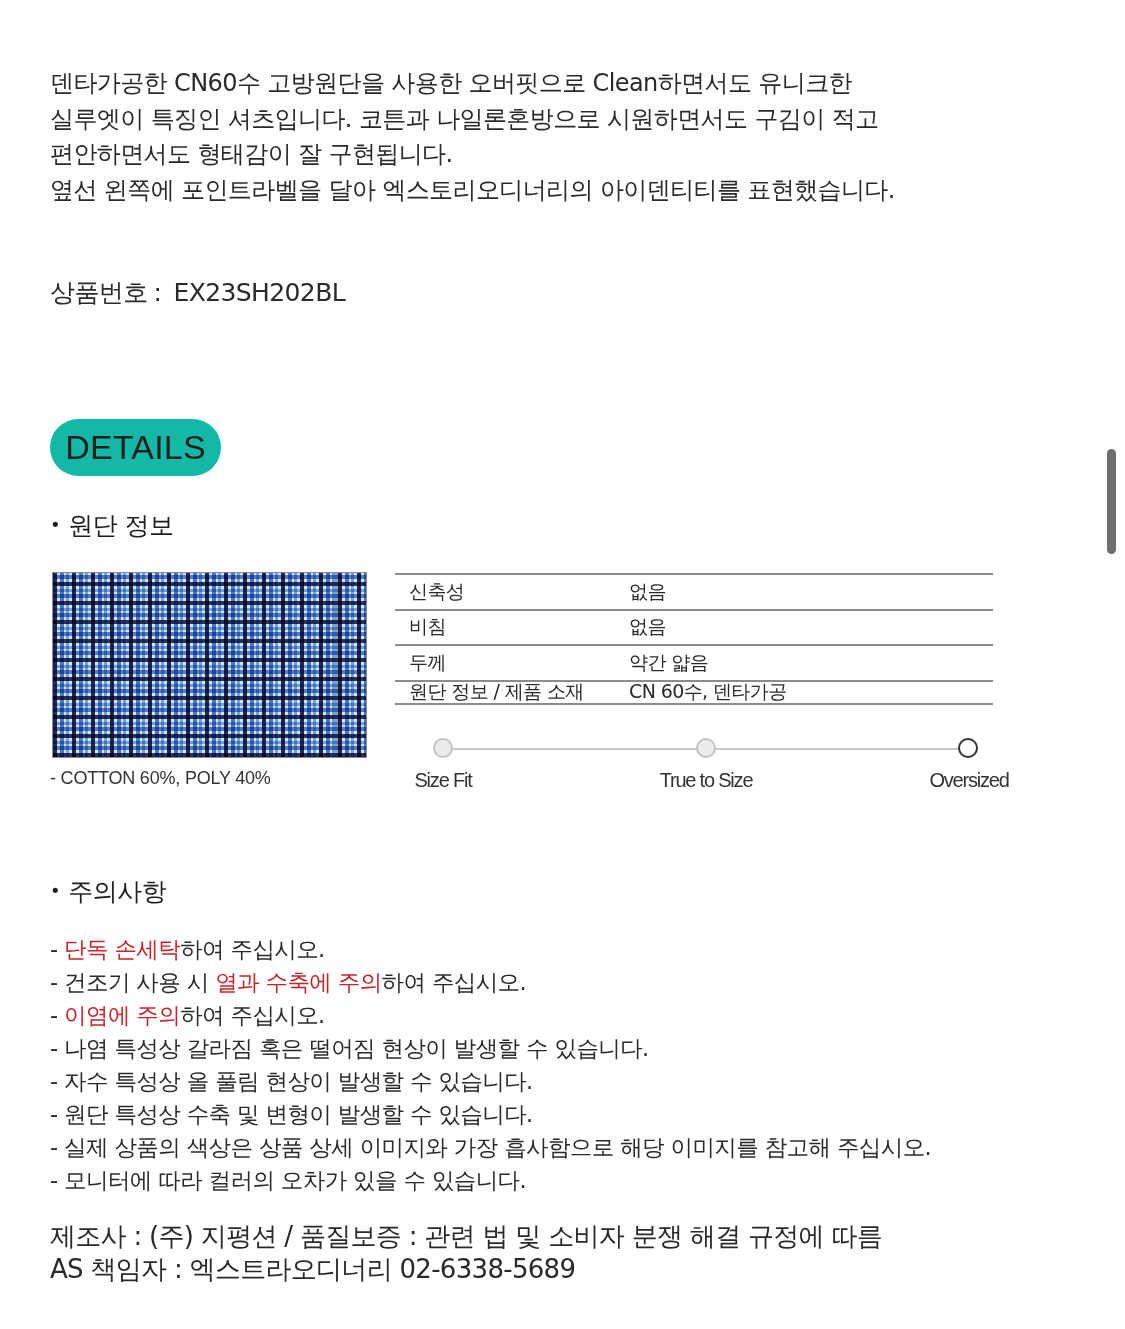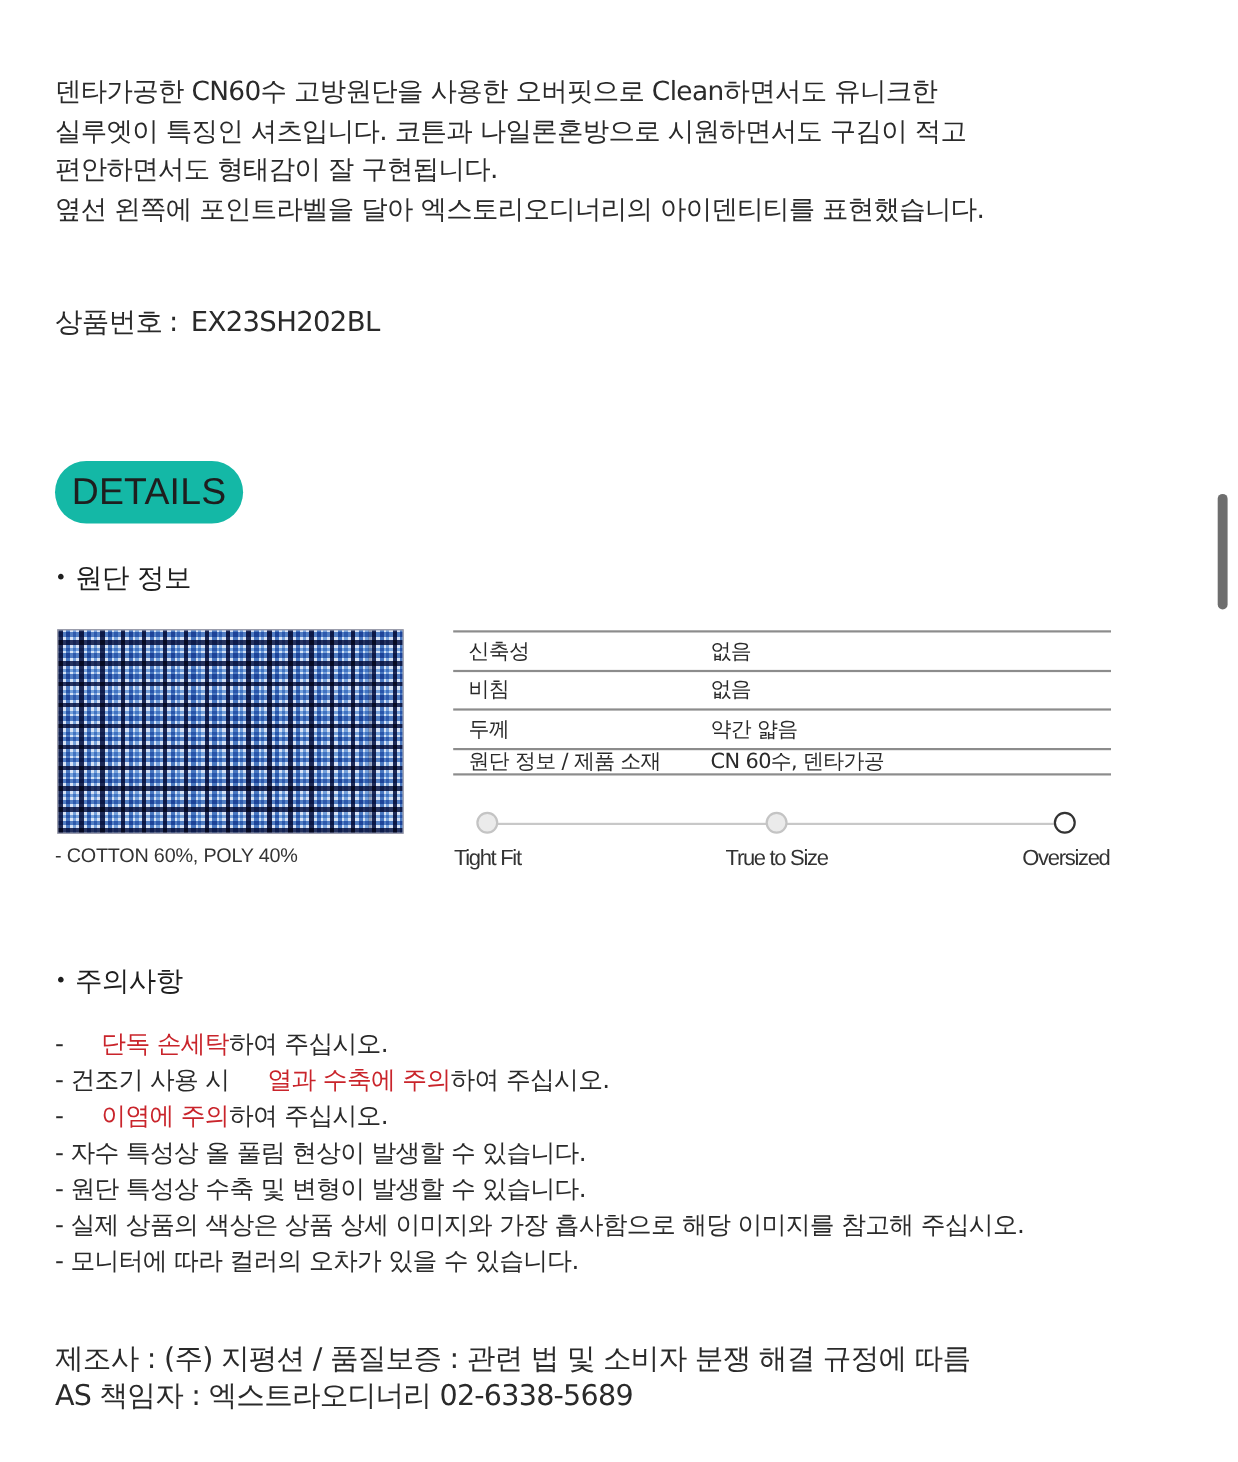--- a/index.html
+++ b/index.html
@@ -53,21 +53,21 @@
   }
   .fabric .fold {
     position: absolute; left: 282px; top: 0; width: 3px; height: 100%;
     background: rgba(20,30,70,0.35);
   }
   .fabric-caption {
     position: absolute; left: 50px; top: 768px; font-size: 18px; color: #333;
     font-family: "Liberation Sans", sans-serif; letter-spacing: -0.2px; white-space: nowrap;
   }
   .spec-table {
-    position: absolute; left: 412px; top: 573px; width: 598px;
+    position: absolute; left: 395px; top: 573px; width: 598px;
     border-collapse: collapse;
   }
   .spec-table .row {
     display: flex; height: 35.5px; align-items: center;
     border-top: 2px solid #8c8c8c; box-sizing: border-box;
   }
   .spec-table .row:last-child { border-bottom: 2px solid #8c8c8c; height: 25px; }
   .spec-table .k { width: 220px; padding-left: 14px; font-size: 19px; color: #2a2a2a; letter-spacing: -0.6px; white-space: nowrap; }
   .spec-table .v { font-size: 19px; color: #2a2a2a; letter-spacing: -0.6px; white-space: nowrap; }
   .fit-scale { position: absolute; left: 400px; top: 735px; width: 620px; height: 70px; }
@@ -76,21 +76,21 @@
     position: absolute; top: 3px; width: 20px; height: 20px; border-radius: 50%;
     box-sizing: border-box; border: 2px solid #c4c4c4; background: #ebebeb;
   }
   .fit-scale .dot.active { border: 2px solid #333; background: #fff; }
   .fit-scale .lbl {
     position: absolute; top: 34px; font-family: "Liberation Sans", sans-serif;
     font-size: 20px; letter-spacing: -1.2px; color: #333; white-space: nowrap; transform: translateX(-50%);
   }
   .cautions { position: absolute; left: 50px; top: 933px; font-size: 22.5px; line-height: 33px; color: #2a2a2a; letter-spacing: -0.6px; }
   .cautions div { white-space: nowrap; }
-  .red { color: #c9242b; margin-left: 28px; }
+  .red { color: #c9242b; }
   .footer { position: absolute; left: 50px; top: 1220px; font-size: 26px; line-height: 33px; color: #2a2a2a; letter-spacing: -0.7px; }
   .footer div { white-space: nowrap; }
   .scrollbar {
     position: absolute; left: 1107px; top: 449px; width: 9px; height: 105px;
     border-radius: 5px; background: #6e6e6e;
   }
 </style>
 </head>
 <body>
 
@@ -133,33 +133,34 @@
     <span class="k">원단 정보 / 제품 소재</span>
     <span class="v">CN 60수, 덴타가공</span>
   </div>
 </div>
 
 <div class="fit-scale">
   <div class="track"></div>
   <div class="dot" style="left:33px;"></div>
   <div class="dot" style="left:296px;"></div>
   <div class="dot active" style="left:558px;"></div>
-  <span class="lbl" style="left:43px;">Tight Fit</span>
+  <span class="lbl" style="left:43px;">Size Fit</span>
   <span class="lbl" style="left:306px;">True to Size</span>
   <span class="lbl" style="left:569px;">Oversized</span>
 </div>
 
 <div class="section-title" style="top:875px;">
   <span class="bullet">•</span><span>주의사항</span>
 </div>
 
 <div class="cautions">
   <div><span>- </span><span></span><span class="red">단독 손세탁</span><span>하여 주십시오.</span></div>
   <div><span>- </span><span>건조기 사용 시 </span><span class="red">열과 수축에 주의</span><span>하여 주십시오.</span></div>
   <div><span>- </span><span></span><span class="red">이염에 주의</span><span>하여 주십시오.</span></div>
+  <div><span>- </span><span>나염 특성상 갈라짐 혹은 떨어짐 현상이 발생할 수 있습니다.</span></div>
   <div><span>- </span><span>자수 특성상 올 풀림 현상이 발생할 수 있습니다.</span></div>
   <div><span>- </span><span>원단 특성상 수축 및 변형이 발생할 수 있습니다.</span></div>
   <div><span>- </span><span>실제 상품의 색상은 상품 상세 이미지와 가장 흡사함으로 해당 이미지를 참고해 주십시오.</span></div>
   <div><span>- </span><span>모니터에 따라 컬러의 오차가 있을 수 있습니다.</span></div>
 </div>
 
 <div class="footer">
   <div>제조사 : (주) 지평션 / 품질보증 : 관련 법 및 소비자 분쟁 해결 규정에 따름</div>
   <div>AS 책임자 : 엑스트라오디너리 02-6338-5689</div>
 </div>

